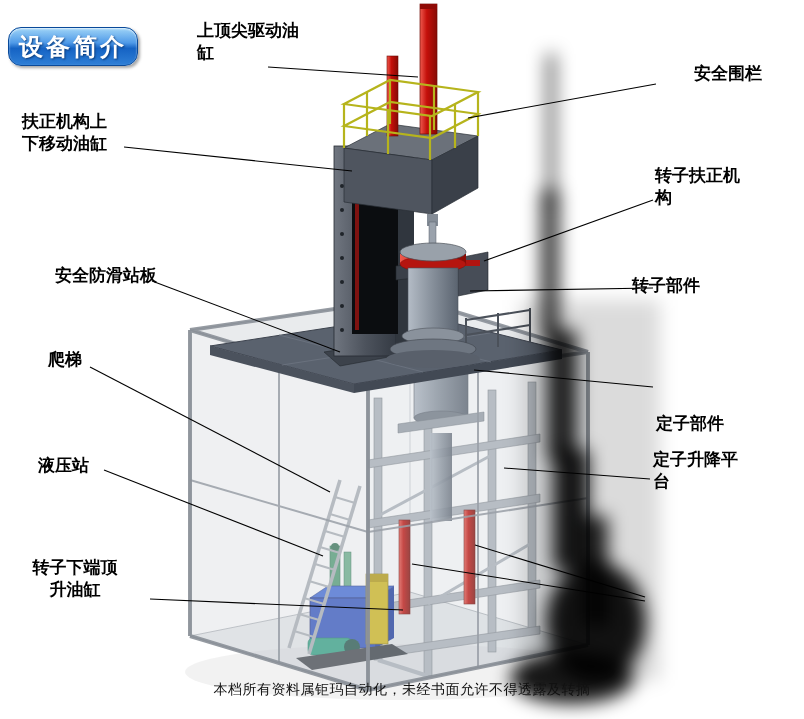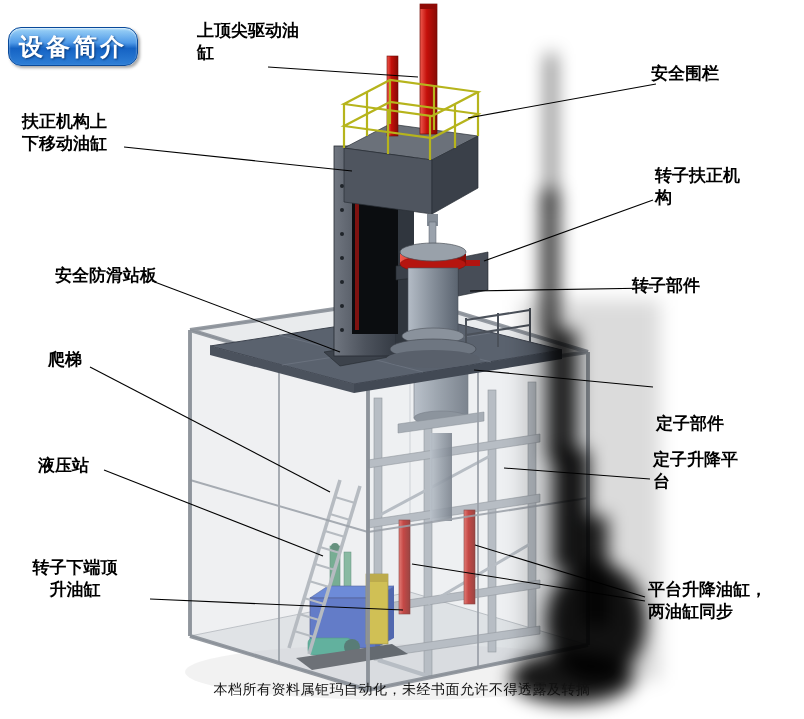--- a/index.html
+++ b/index.html
@@ -241,32 +241,30 @@
       <line x1="150" y1="599" x2="403" y2="610"></line>
       <line x1="645" y1="597" x2="475" y2="545"></line>
       <line x1="645" y1="601" x2="412" y2="564"></line>
     </g>
   </svg>
 
   <div class="badge">设备简介</div>
 
   <div class="lbl" style="left:197px;top:20px;width:132px;">上顶尖驱动油
 缸</div>
-  <div class="lbl" style="left:651px;top:63px;">安全围栏</div>
+  <div class="lbl" style="left:694px;top:63px;">安全围栏</div>
   <div class="lbl" style="left:655px;top:165px;width:106px;">转子扶正机
 构</div>
   <div class="lbl" style="left:22px;top:111px;width:106px;">扶正机构上
 下移动油缸</div>
   <div class="lbl" style="left:25px;top:265px;margin-left:30px;">安全防滑站板</div>
   <div class="lbl" style="left:632px;top:275px;">转子部件</div>
   <div class="lbl" style="left:48px;top:349px;">爬梯</div>
   <div class="lbl" style="left:656px;top:375px;margin-top:38px;">定子部件</div>
   <div class="lbl" style="left:38px;top:455px;">液压站</div>
   <div class="lbl" style="left:653px;top:449px;width:106px;">定子升降平
 台</div>
   <div class="lbl" style="left:22px;top:557px;width:106px;text-align:center;">转子下端顶
 升油缸</div>
-  <div class="lbl" style="left:648px;top:579px;width:150px;">平台升降油缸，
-两油缸同步</div>
 
   <div class="footer">本档所有资料属钜玛自动化，未经书面允许不得透露及转摘</div>
 
 </div>
 
 </body></html>

